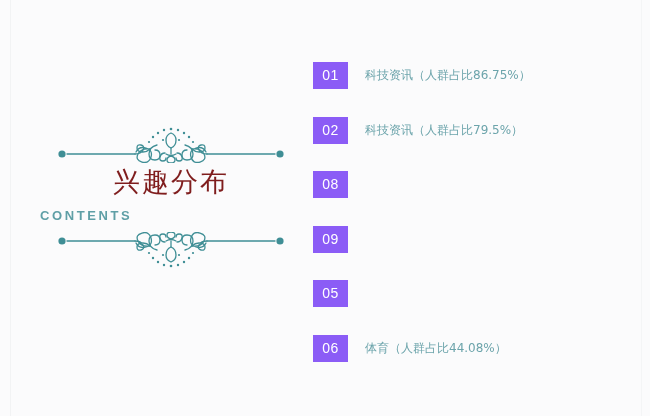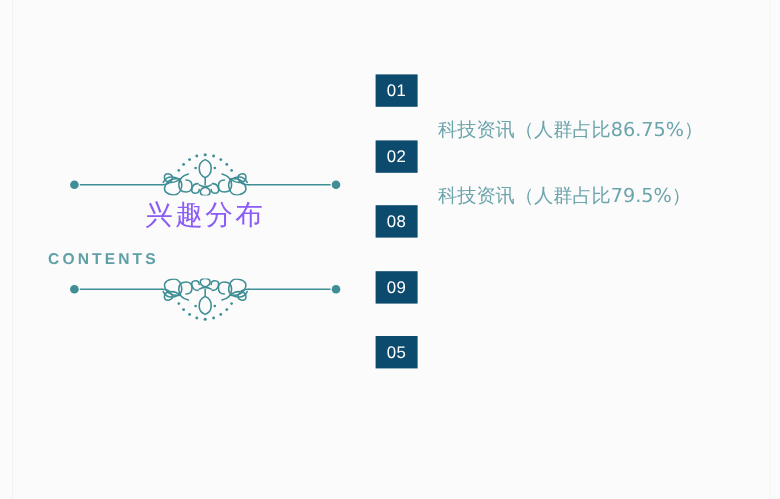--- a/index.html
+++ b/index.html
@@ -58,23 +58,23 @@
 
   .ornament-row svg { display: block; }
 
   .title-zh {
     position: absolute;
     left: 0;
     top: 52px;
     width: 262px;
     text-align: center;
     font-family: "DejaVu Sans", "Liberation Sans", sans-serif;
-    font-size: 23px;
+    font-size: 27px;
     font-weight: 400;
-    color: #8b5cf6;
+    color: #7f1d1d;
     letter-spacing: 2px;
     white-space: nowrap;
   }
 
   .title-en {
     position: absolute;
     left: 0;
     top: 96px;
     width: 262px;
     text-align: left;
@@ -98,42 +98,41 @@
     position: relative;
     height: 54.6px;
   }
 
   .badge {
     position: absolute;
     left: 0;
     top: 0;
     width: 35px;
     height: 27px;
-    background: #0c4a6e;
+    background: #8b5cf6;
     color: #ffffff;
     font-family: "Liberation Sans", sans-serif;
     font-size: 14px;
     font-weight: 400;
     line-height: 27px;
     text-align: center;
     letter-spacing: 0.5px;
   }
 
   .item-label {
     position: absolute;
     left: 52px;
     top: 0;
     height: 27px;
     line-height: 27px;
     font-family: "DejaVu Sans", "Liberation Sans", sans-serif;
-    font-size: 16px;
+    font-size: 12px;
     font-weight: 400;
     color: #6ca4ab;
     white-space: nowrap;
-    margin-top: 32px;
   }
 </style>
 </head>
 <body>
 
 <div id="slide">
 
   <div class="edge-line-left"></div>
   <div class="edge-line-right"></div>
 
@@ -250,16 +249,20 @@
     </div>
 
     <div class="list-item">
       <div class="badge">09</div>
     </div>
 
     <div class="list-item">
       <div class="badge">05</div>
     </div>
 
+    <div class="list-item">
+      <div class="badge">06</div>
+      <div class="item-label">体育（人群占比44.08%）</div>
+    </div>
 
   </div>
 
 </div>
 
 </body></html>

